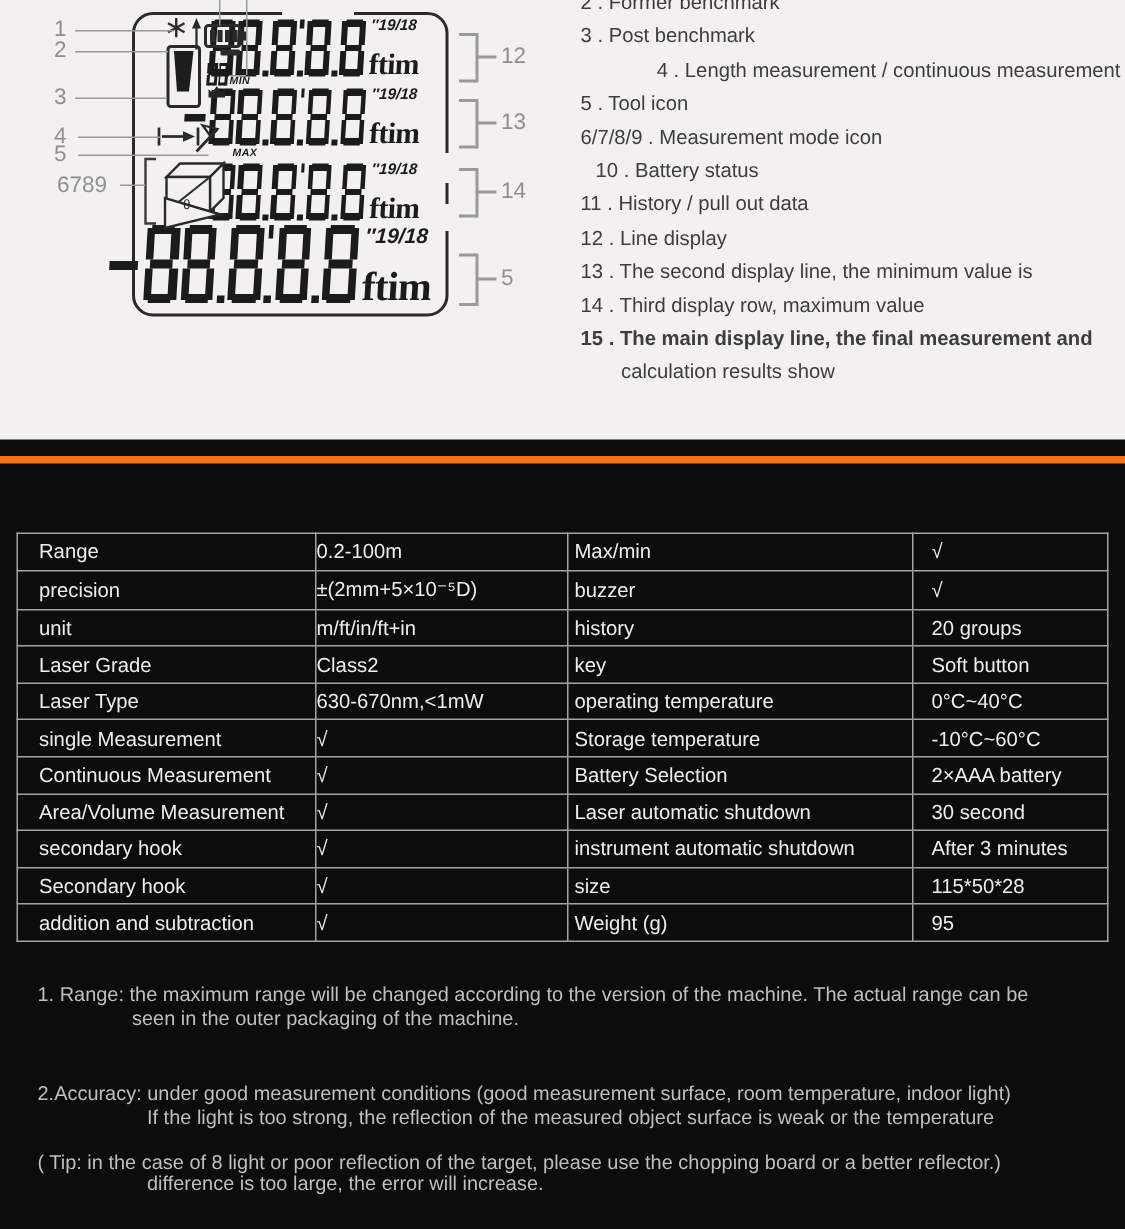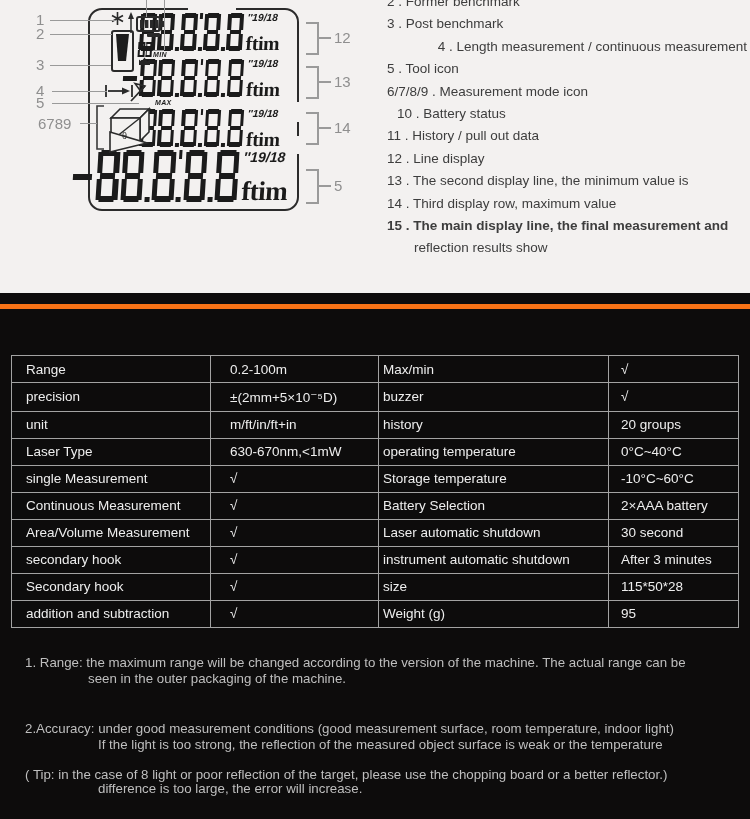--- a/index.html
+++ b/index.html
@@ -61,21 +61,21 @@
   #legend{position:absolute;left:387px;top:-9px;width:360px;color:var(--legend);
     font-size:13.5px;line-height:22.4px;white-space:nowrap}
 
   
   .black-section{position:absolute;left:0;top:304px;width:750px;height:586px;
     background:var(--bottom-bg);border-top:5px solid #f97316}
   #spec-table{position:absolute;left:11px;top:46px;width:727px;height:273px;
     border-collapse:collapse;table-layout:fixed;color:var(--ttext);font-size:13.5px}
   #spec-table td{border:1px solid var(--tborder);vertical-align:middle;white-space:nowrap;overflow:hidden}
   #spec-table td.c0{padding-left:14px}
-  #spec-table td.c1{padding-left:19px}
+  #spec-table td.c1{}
   #spec-table td.c2{padding-left:4px}
   #spec-table td.c3{padding-left:12px}
 
   #notes{position:absolute;left:25px;top:346px;width:710px;color:var(--ntext);
     font-size:13.3px;line-height:15.9px;white-space:nowrap}
   #tip-note{position:absolute;left:25px;top:458px;width:720px;color:var(--ntext);
     font-size:13.3px;white-space:nowrap}
 </style>
 </head>
 <body>
@@ -465,21 +465,21 @@
       <div style="padding-left: 0px;">3 . Post benchmark</div>
       <div style="padding-left: 0px; text-align: right;">4 . Length measurement / continuous measurement</div>
       <div style="padding-left: 0px;">5 . Tool icon</div>
       <div style="padding-left: 0px;">6/7/8/9 . Measurement mode icon</div>
       <div style="padding-left: 0px; margin-left: 10px;">10 . Battery status</div>
       <div style="padding-left: 0px;">11 . History / pull out data</div>
       <div style="padding-left: 0px;">12 . Line display</div>
       <div style="padding-left: 0px;">13 . The second display line, the minimum value is</div>
       <div style="padding-left: 0px;">14 . Third display row, maximum value</div>
       <div style="padding-left: 0px; font-weight: bold;">15 . The main display line, the final measurement and</div>
-      <div style="padding-left: 27px;">reflection results show</div>
+      <div style="padding-left: 27px;">calculation results show</div>
     </div>
 </div>
 
 <div class="black-section">
   <table id="spec-table">
     <colgroup>
         <col style="width:199px">
         <col style="width:168px">
         <col style="width:230px">
         <col style="width:130px">
@@ -495,20 +495,26 @@
           <td class="c0">precision</td>
           <td class="c1">±(2mm+5×10⁻⁵D)</td>
           <td class="c2">buzzer</td>
           <td class="c3">√</td>
         </tr>
         <tr>
           <td class="c0">unit</td>
           <td class="c1">m/ft/in/ft+in</td>
           <td class="c2">history</td>
           <td class="c3">20 groups</td>
+        </tr>
+        <tr>
+          <td class="c0">Laser Grade</td>
+          <td class="c1">Class2</td>
+          <td class="c2">key</td>
+          <td class="c3">Soft button</td>
         </tr>
         <tr>
           <td class="c0">Laser Type</td>
           <td class="c1">630-670nm,&lt;1mW</td>
           <td class="c2">operating temperature</td>
           <td class="c3">0°C~40°C</td>
         </tr>
         <tr>
           <td class="c0">single Measurement</td>
           <td class="c1">√</td>

